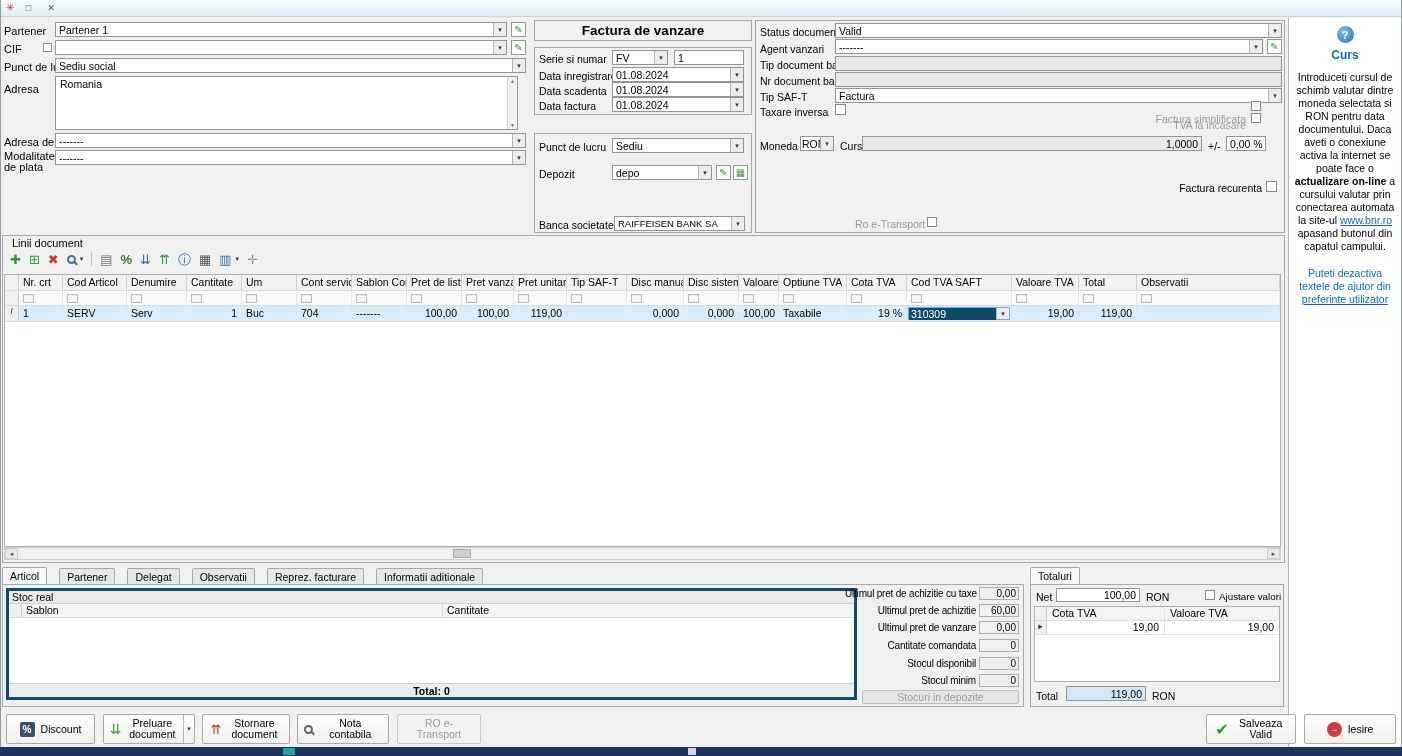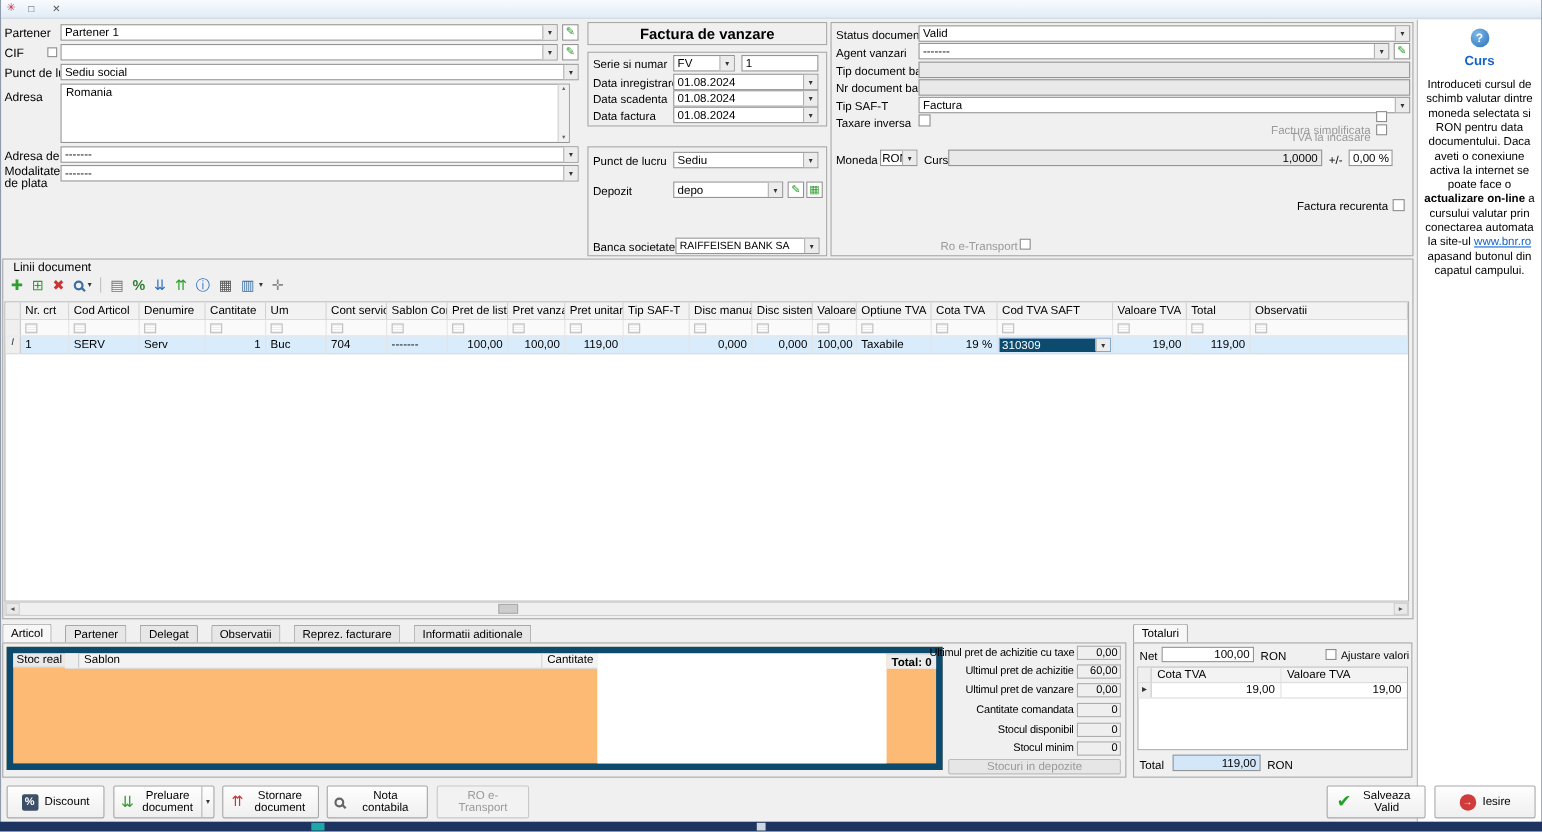--- a/index.html
+++ b/index.html
@@ -59,21 +59,21 @@
 .csel{background:#0c4a6e;color:#fff;padding:0 2px;flex:1;font-size:10.5px;overflow:hidden}
 .hsb{position:absolute;height:13px;background:#f0f0f0;border:1px solid #cfcfcf;border-top:1px solid #cfcfcf}
 .hsb .arr{position:absolute;top:0;width:13px;height:11px;background:#e9e9e9;border:1px solid #cfcfcf;font-size:6px;display:flex;align-items:center;justify-content:center;color:#555}
 .thumb{position:absolute;left:448px;top:1px;width:18px;height:9px;background:#cdcdcd;border:1px solid #ababab}
 
 .tabstrip{position:absolute;display:flex;gap:12px;align-items:flex-end}
 .tab{height:16px;padding:0 7px;background:#e7e7e7;border:1px solid #a8a8a8;border-bottom:none;display:flex;align-items:center;font-size:10.5px;border-radius:2px 2px 0 0}
 .tab.active{background:#f7f7f7;height:17px}
 .page{position:absolute;border:1px solid #a8a8a8;background:#f0f0f0}
 
-.stoc{position:absolute;border:6px solid #0c4a6e;display:flex;flex-direction:row;background:#fdba74}
+.stoc{position:absolute;border:3px solid #0c4a6e;display:flex;flex-direction:column;background:#a16207}
 .stoc-h{height:13px;background:#e9e9e9;border-bottom:1px solid #cfcfcf;padding:0 3px;font-size:10.5px;display:flex;align-items:center;flex:none}
 .stoc-cols{display:flex;height:14px;background:#f3f3f3;border-bottom:1px solid #d6d6d6;font-size:10.5px;flex:none}
 .stoc-cols .ind{font-style:normal}
 .scol{padding:0 4px;border-right:1px solid #d6d6d6;overflow:hidden}
 .stoc-body{flex:1;background:#fff}
 .stoc-f{height:14px;background:#ececec;border-top:1px solid #cfcfcf;display:flex;align-items:center;justify-content:center;padding:0 4px;font-weight:bold;font-size:10.5px;flex:none}
 .pr-lb{position:absolute;width:131px;text-align:right;font-size:10px;letter-spacing:-0.2px;white-space:nowrap}
 .pr-fld{position:absolute;width:40px;height:13px;background:#efefef;border:1px solid #adadad;font-size:10px;text-align:right;padding:0 2px;line-height:11px}
 .stk-btn{position:absolute;background:#e6e6e6;border:1px solid #bdbdbd;border-radius:2px;color:#9a9a9a;font-size:10.5px;display:flex;align-items:center;justify-content:center}
 
@@ -257,20 +257,21 @@
 
   <span class="lb sm dis" style="left:855px;top:218px">Ro e-Transport</span>
   <div class="cb" style="left:927px;top:217px;width:10px;height:10px"></div>
 
   <div class="help">
     <div class="qico">
         <span>?</span>
       </div>
     <div class="htitle">Curs</div>
     <div class="hbody"><span>Introduceti cursul de schimb valutar dintre moneda selectata si RON pentru data documentului. Daca aveti o conexiune activa la internet se poate face o </span><b>actualizare on-line</b><span> a cursului valutar prin conectarea automata la site-ul </span><span class="hlink">www.bnr.ro</span><span> apasand butonul din capatul campului.</span></div>
+    <div class="hfoot"><span>Puteti dezactiva textele de ajutor din </span><span class="hlink">preferinte utilizator</span></div>
   </div>
 
   <div class="group" style="left:2px;top:235px;width:1283px;height:328px"></div>
   <span class="grouplb" style="left:10px;top:237px">Linii document</span>
 
   <div class="tbar" style="left:10px;top:252px">
     <span class="tico" style="color:#2e9e2e">✚</span>
     <span class="tico" style="color:#2e9e2e">⊞</span>
     <span class="tico" style="color:#cc3333">✖</span>
     <span class="mag"></span>

